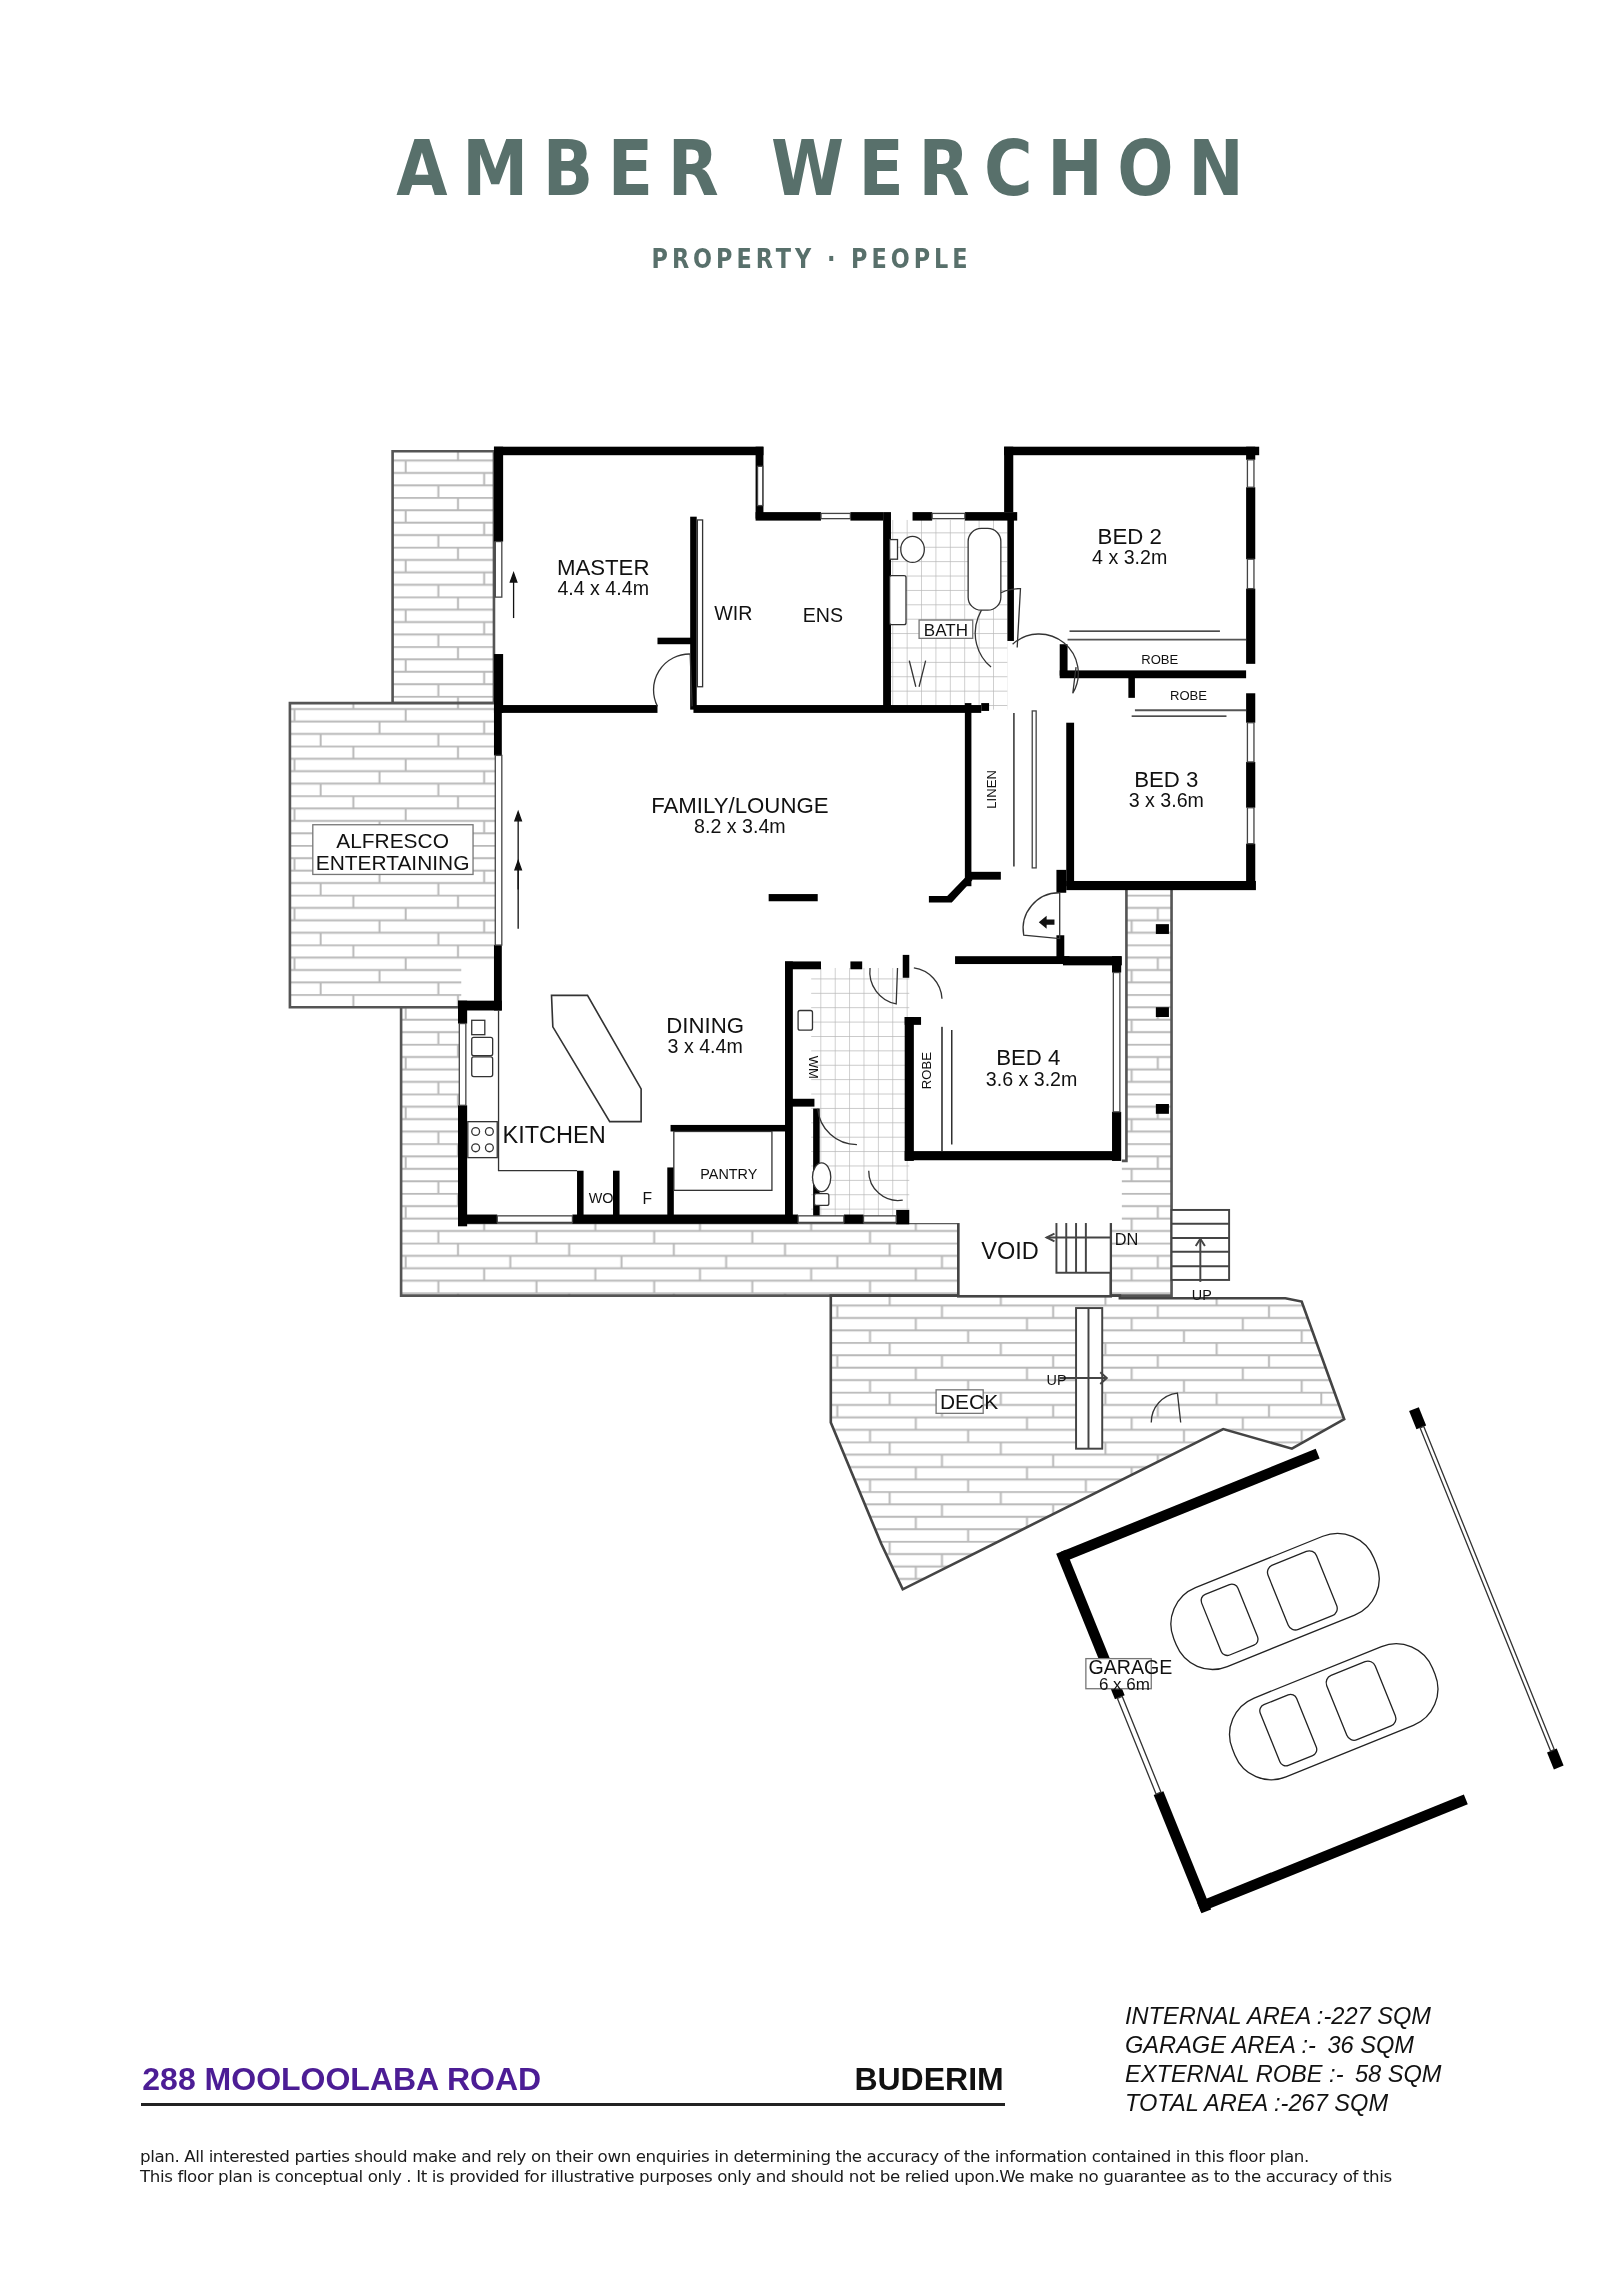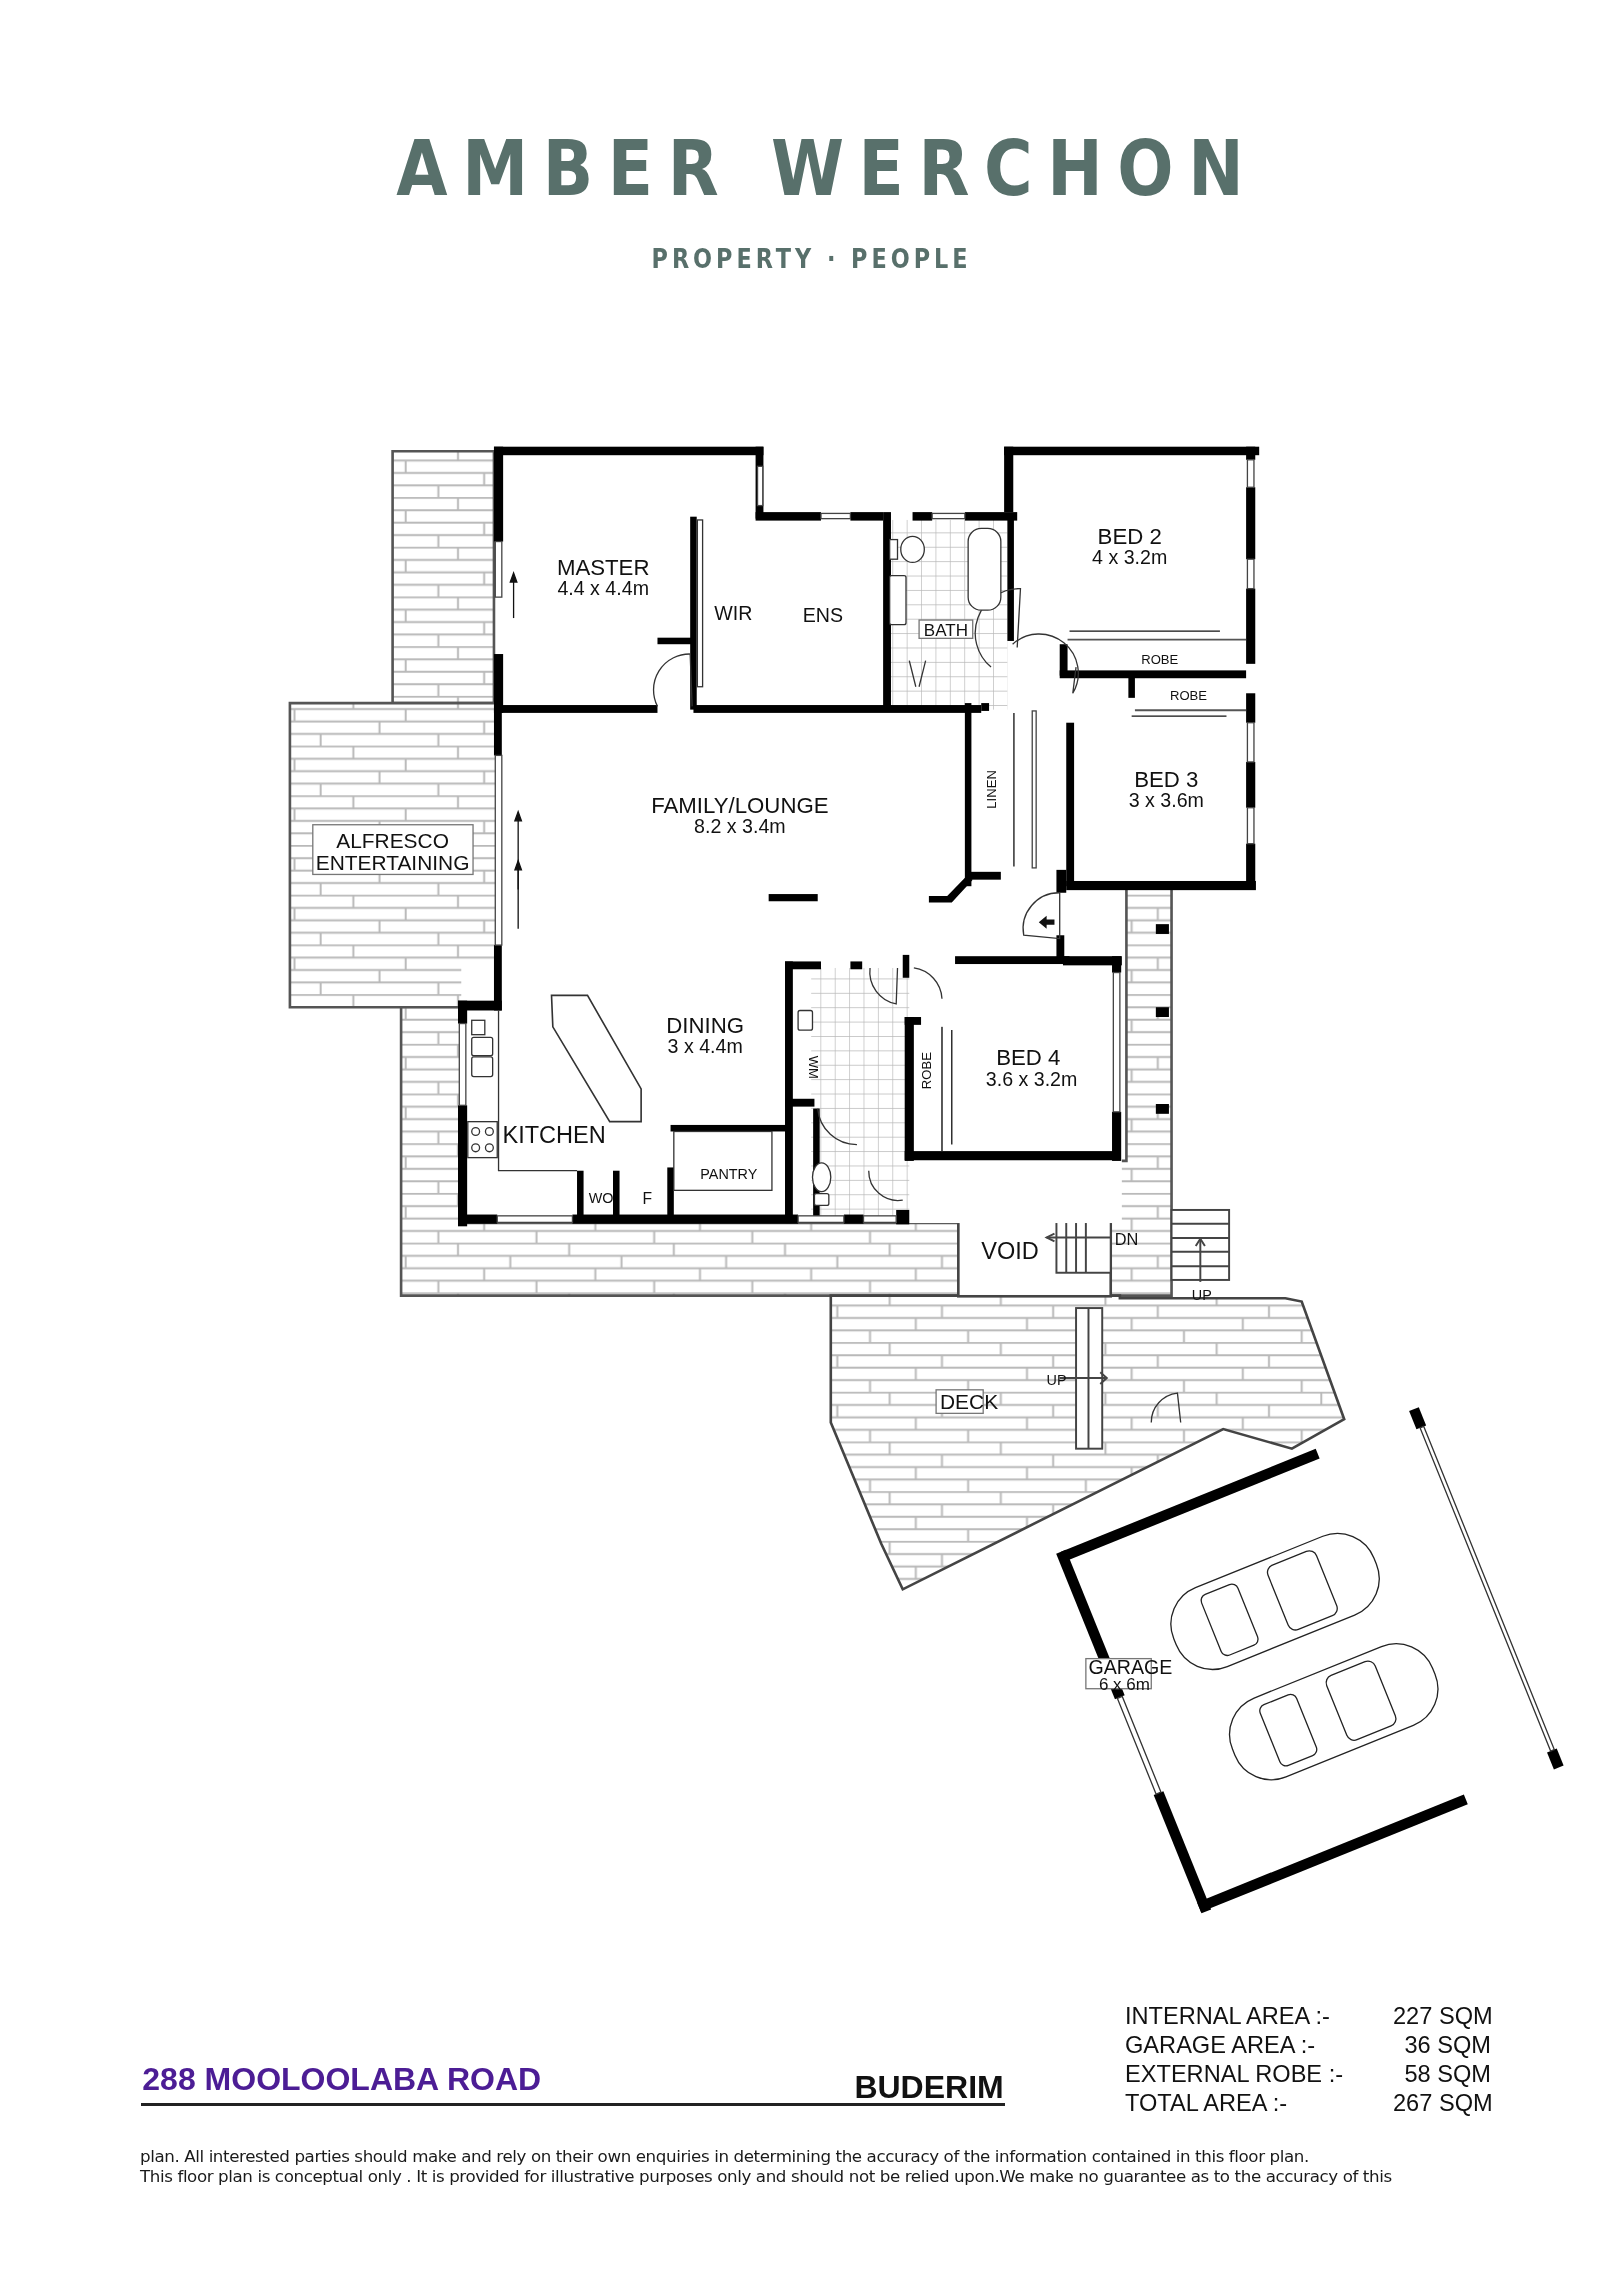--- a/index.html
+++ b/index.html
@@ -2,26 +2,26 @@
 <html style="font-size:10.5px"><head>
 <meta charset="utf-8">
 <style>
   html, body { margin:0; padding:0; background:#ffffff; }
   body { width:1623px; height:2295px; position:relative; overflow:hidden; font-family:"Liberation Sans", sans-serif; }
   .brand { position:absolute; left:0; width:1623px; text-align:center; color:#58706b; font-family:"DejaVu Sans", sans-serif; font-weight:bold; }
   .brand-name { top:130px; font-size:77px; letter-spacing:17px; line-height:1; transform:scaleX(0.86); transform-origin:center; padding-left:17px; }
   .brand-tag { top:246px; font-size:26px; letter-spacing:4.6px; line-height:1; transform:scaleX(0.86); transform-origin:center; }
   svg.plan { position:absolute; left:0; top:0; }
   .areas { position:absolute; left:1125px; top:2002px; width:366px; font-family:"Liberation Sans", sans-serif; font-size:23.6px; line-height:29px; color:#111; }
-  .area-row { display:flex; justify-content:space-between; white-space:pre; }
+  .area-row { display:flex; justify-content:flex-start; white-space:pre;font-style:italic; }
   .area-row .lbl { text-align:right; }
   .area-row .val { width:98px; text-align:right; }
   .address { position:absolute; left:141px; top:2061px; width:864px; height:42px; border-bottom:3.3px solid #222; }
   .address .street { position:absolute; left:1.3px; top:0; font-size:32px; font-weight:bold; color:#4c1d95; }
-  .address .suburb { position:absolute; right:1.3px; top:8px; font-size:32px; font-weight:bold; color:#111; }
+  .address .suburb { position:absolute; right:1.3px; top:0; font-size:32px; font-weight:bold; color:#111; }
   .disclaimer { position:absolute; left:140px; top:2146px; width:1361px; font-family:"DejaVu Sans", sans-serif; font-size:16.7px; line-height:20px; color:#1a1a1a; letter-spacing:-0.4px; }
   .lbl-text { font-family:"Liberation Sans", sans-serif; fill:#111; }
 </style>
 </head>
 <body>
 
 <div class="brand brand-name">AMBER WERCHON</div>
 <div class="brand brand-tag">PROPERTY · PEOPLE</div>
 
 <svg class="plan" width="1623" height="2295" viewBox="0 0 2481 3509" xmlns="http://www.w3.org/2000/svg">

